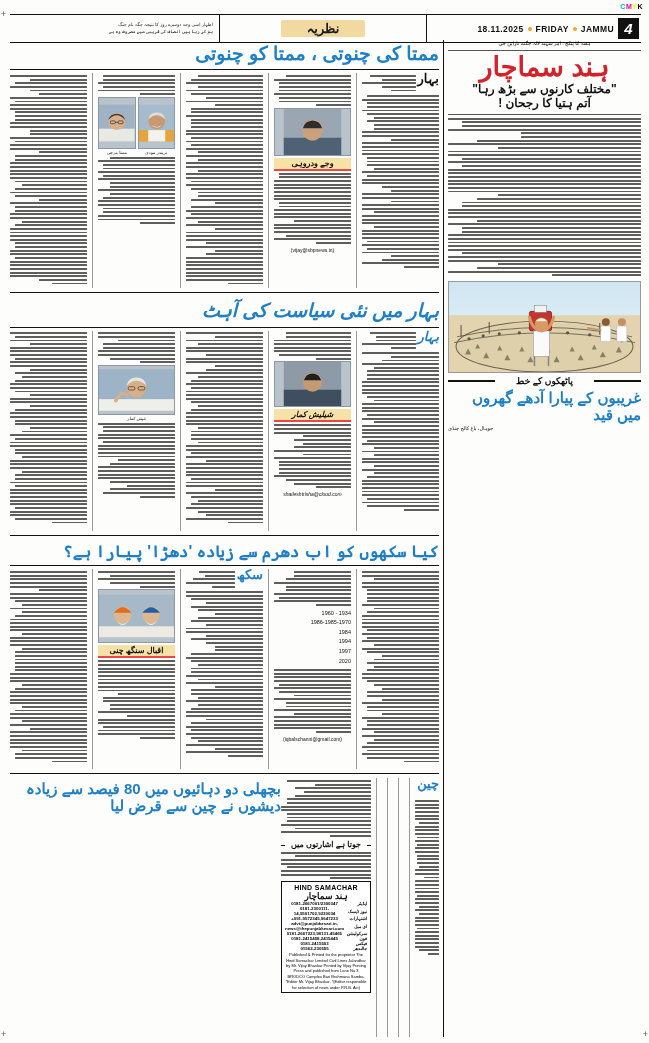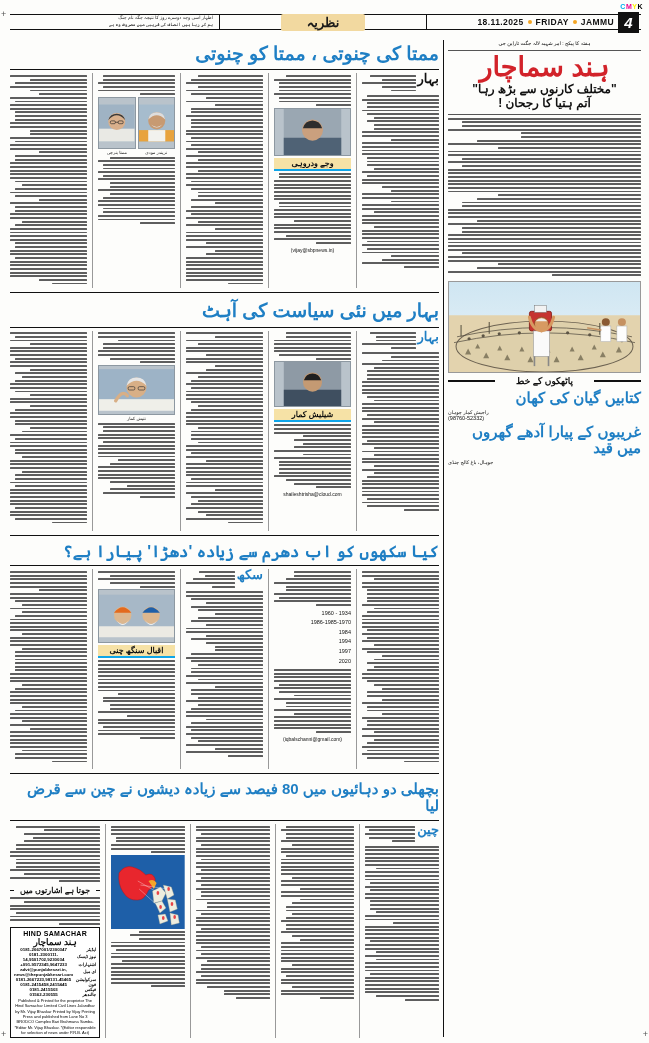--- a/index.html
+++ b/index.html
@@ -23,21 +23,21 @@
     position: absolute; top: 3px; right: 6px;
     font-size: 7px; font-weight: bold; letter-spacing: .5px;
   }
   .cmyk span:nth-child(1){ color:#00aeef; }
   .cmyk span:nth-child(2){ color:#ec008c; }
   .cmyk span:nth-child(3){ color:#fff200; }
   .cmyk span:nth-child(4){ color:#000; }
 
   
   .masthead {
-    position: absolute; top: 14px; left: 10px; right: 8px; height: 16px;
+    position: absolute; top: 14px; left: 10px; right: 8px; height: 29px;
     border-top: 1.5px solid #111; border-bottom: 1.5px solid #111;
     display: flex; align-items: stretch;
   }
   .mh-left {
     flex: 0 0 210px; display: flex; flex-direction: column;
     justify-content: center; align-items: flex-end; padding-right: 6px;
     border-right: 1px solid #111;
   }
   .mh-left .ln {
     font-size: 4.6px; color: #222; direction: rtl; white-space: nowrap;
@@ -113,21 +113,21 @@
   .col { flex: 1; }
   .col + .col { border-right: .5px solid #999; padding-right: 5px; }
 
   
   .photo { background: #b9c3cb; position: relative; overflow: hidden; border: .5px solid #8d98a1; }
   .cap { font-size: 4.4px; direction: rtl; text-align: center; color:#222; padding-top:1px; }
 
   .byline {
     background: #f6e2a6; color: #111; direction: rtl; text-align: center;
     font-weight: bold; font-size: 8px; padding: 1px 2px;
-    border-bottom: 2px solid #0ea5e9; margin: 2px 0;
+    border-bottom: 2px solid #ef4444; margin: 2px 0;
   }
   .email { font-size: 5px; direction: ltr; text-align: center; color: #111; padding-top:1px;}
   .phone { font-size: 5.5px; direction: ltr; text-align: left; color: #111; }
   .signoff { font-size: 5px; direction: rtl; text-align: left; color:#111; }
 
   
   .imprint {
     border: 1px solid #111; padding: 2px 3px; margin-top: 2px;
     background: #fff;
   }
@@ -305,26 +305,20 @@
         </svg>
       </div>
 
       <div style="padding-top:3px;">
         <div style="display:flex;align-items:center;gap:21px;">
           <div style="flex:1;border-top:2.5px double #111;"></div>
           <div class="hl-black" style="font-size:9px;white-space:nowrap;">پاٹھکوں کے خط</div>
           <div style="flex:1;border-top:2.5px double #111;"></div>
         </div>
 
-        <div>
-          <div class="hl-blue small">کتابیں گیان کی کھان</div>
-          <div class="utext" id="letter-body-0"></div>
-          <div class="signoff">راجیش کمار چوہان</div>
-          <div class="phone">(98760-52332)</div>
-        </div>
 
 
         <div>
           <div class="hl-blue small">غریبوں کے پیارا آدھے گھروں میں قید</div>
           <div class="utext" id="letter-body-2"></div>
           <div class="signoff">جوہال، باغ کالج چنڈی</div>
         </div>
       </div>
     </div>
 
@@ -619,21 +613,21 @@
                 <div class="line sh1"></div>
                 <div class="line sh1"></div>
                 <div class="line sh1"></div>
                 <div class="line sh5"></div>
                 <div class="line sh6"></div>
               </div>
           </div>
         </div>
       </div>
 
-      <div class="article" style="flex:0 0 232px;">
+      <div class="article" style="flex:0 0 232px;font-style:italic;">
         <div class="hl-blue">بہار میں نئی سیاست کی آہٹ</div>
         <hr class="rule">
         <div class="cols" style="height:200px;">
           <div class="col">
             <div style="display:flex;flex-direction:row-reverse;gap:2px;">
               <div style="font-size:13px;font-weight:bold;color:#1f7fc4;line-height:.9;">بہار</div>
               <div class="utext" style="flex:1;" id="a2c1a">
                   <div class="line sh3"></div>
                   <div class="line sh4"></div>
                   <div class="line sh4"></div>
@@ -1158,21 +1152,21 @@
                 <div class="line sh1"></div>
                 <div class="line sh3"></div>
                 <div class="line sh2"></div>
                 <div class="line sh2"></div>
                 <div class="line sh6"></div>
               </div>
           </div>
         </div>
       </div>
 
-      <div style="flex:1;display:flex;flex-direction:column;">
+      <div style="flex:1;display:flex;flex-direction:row;">
         <div class="hl-blue" style="font-size:15px;">
           <span>بچھلی دو دہائیوں میں 80 فیصد سے زیادہ دیشوں نے</span>
           <span class="hl-accent">چین</span>
           <span>سے قرض لیا</span>
         </div>
         <hr class="rule">
         <div class="cols" style="flex:1;">
           <div class="col">
             <div style="display:flex;flex-direction:row-reverse;gap:2px;">
               <div style="font-size:13px;font-weight:bold;color:#1f7fc4;line-height:.9;">چین</div>

